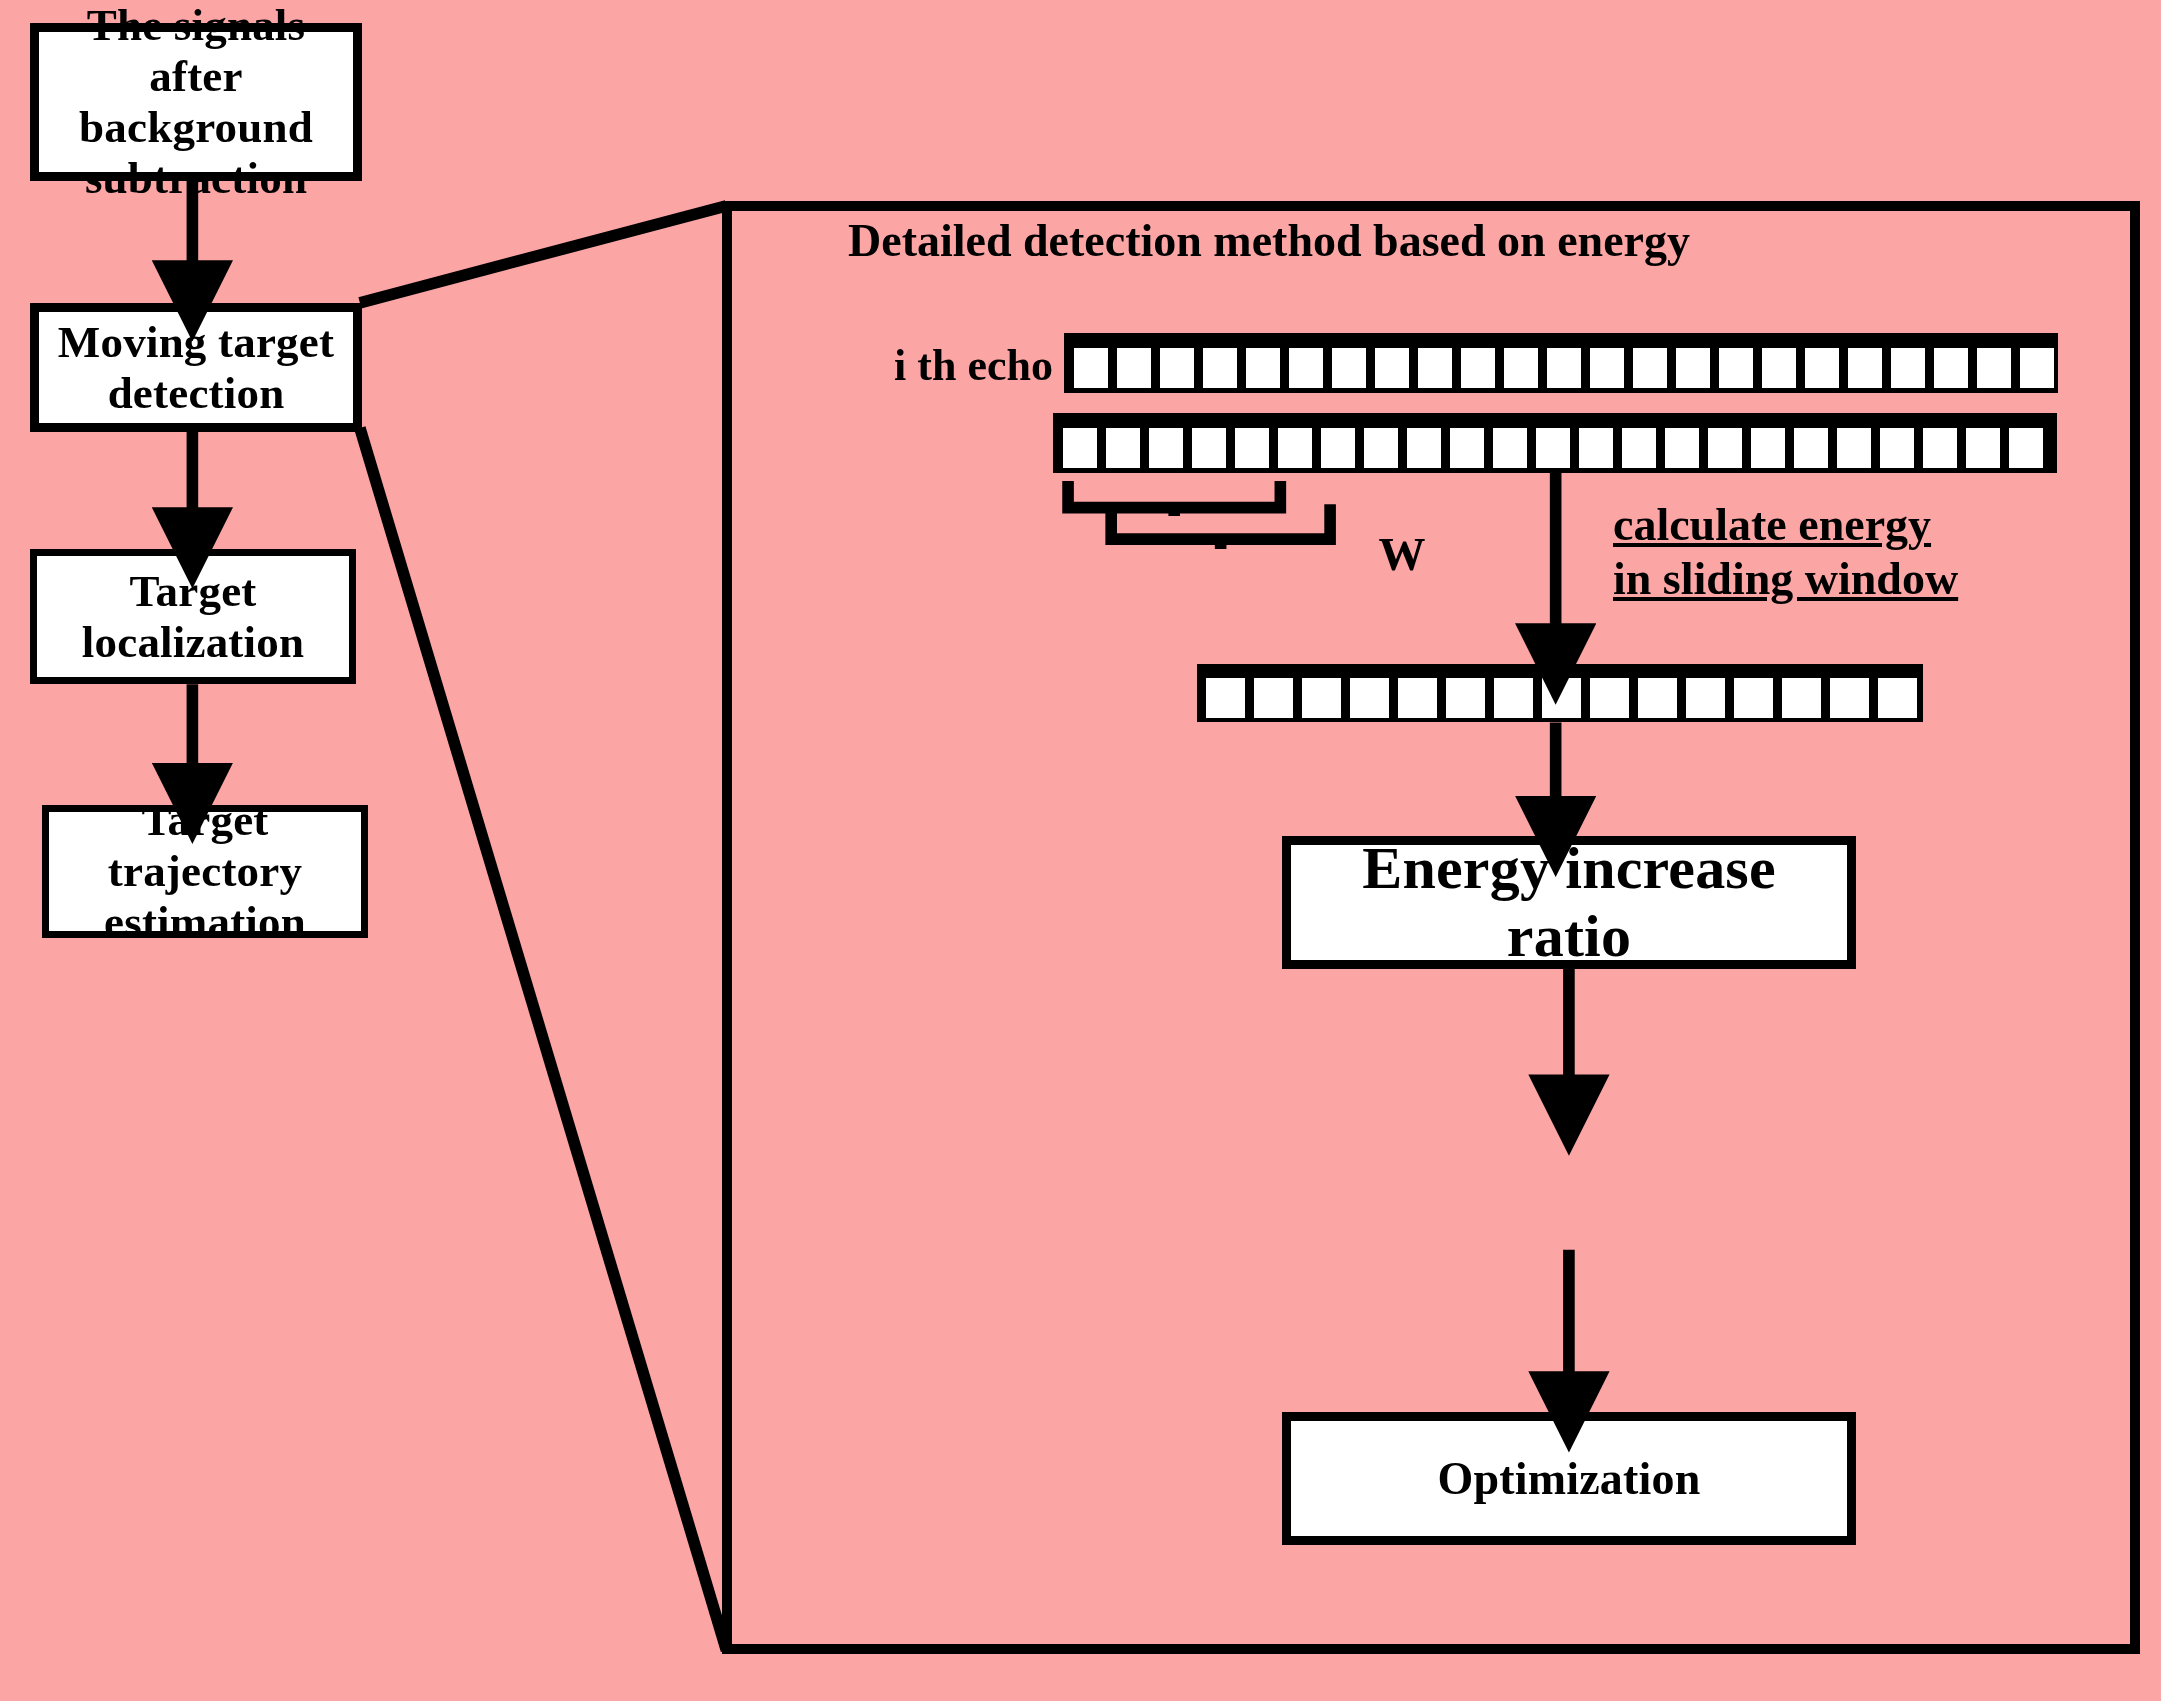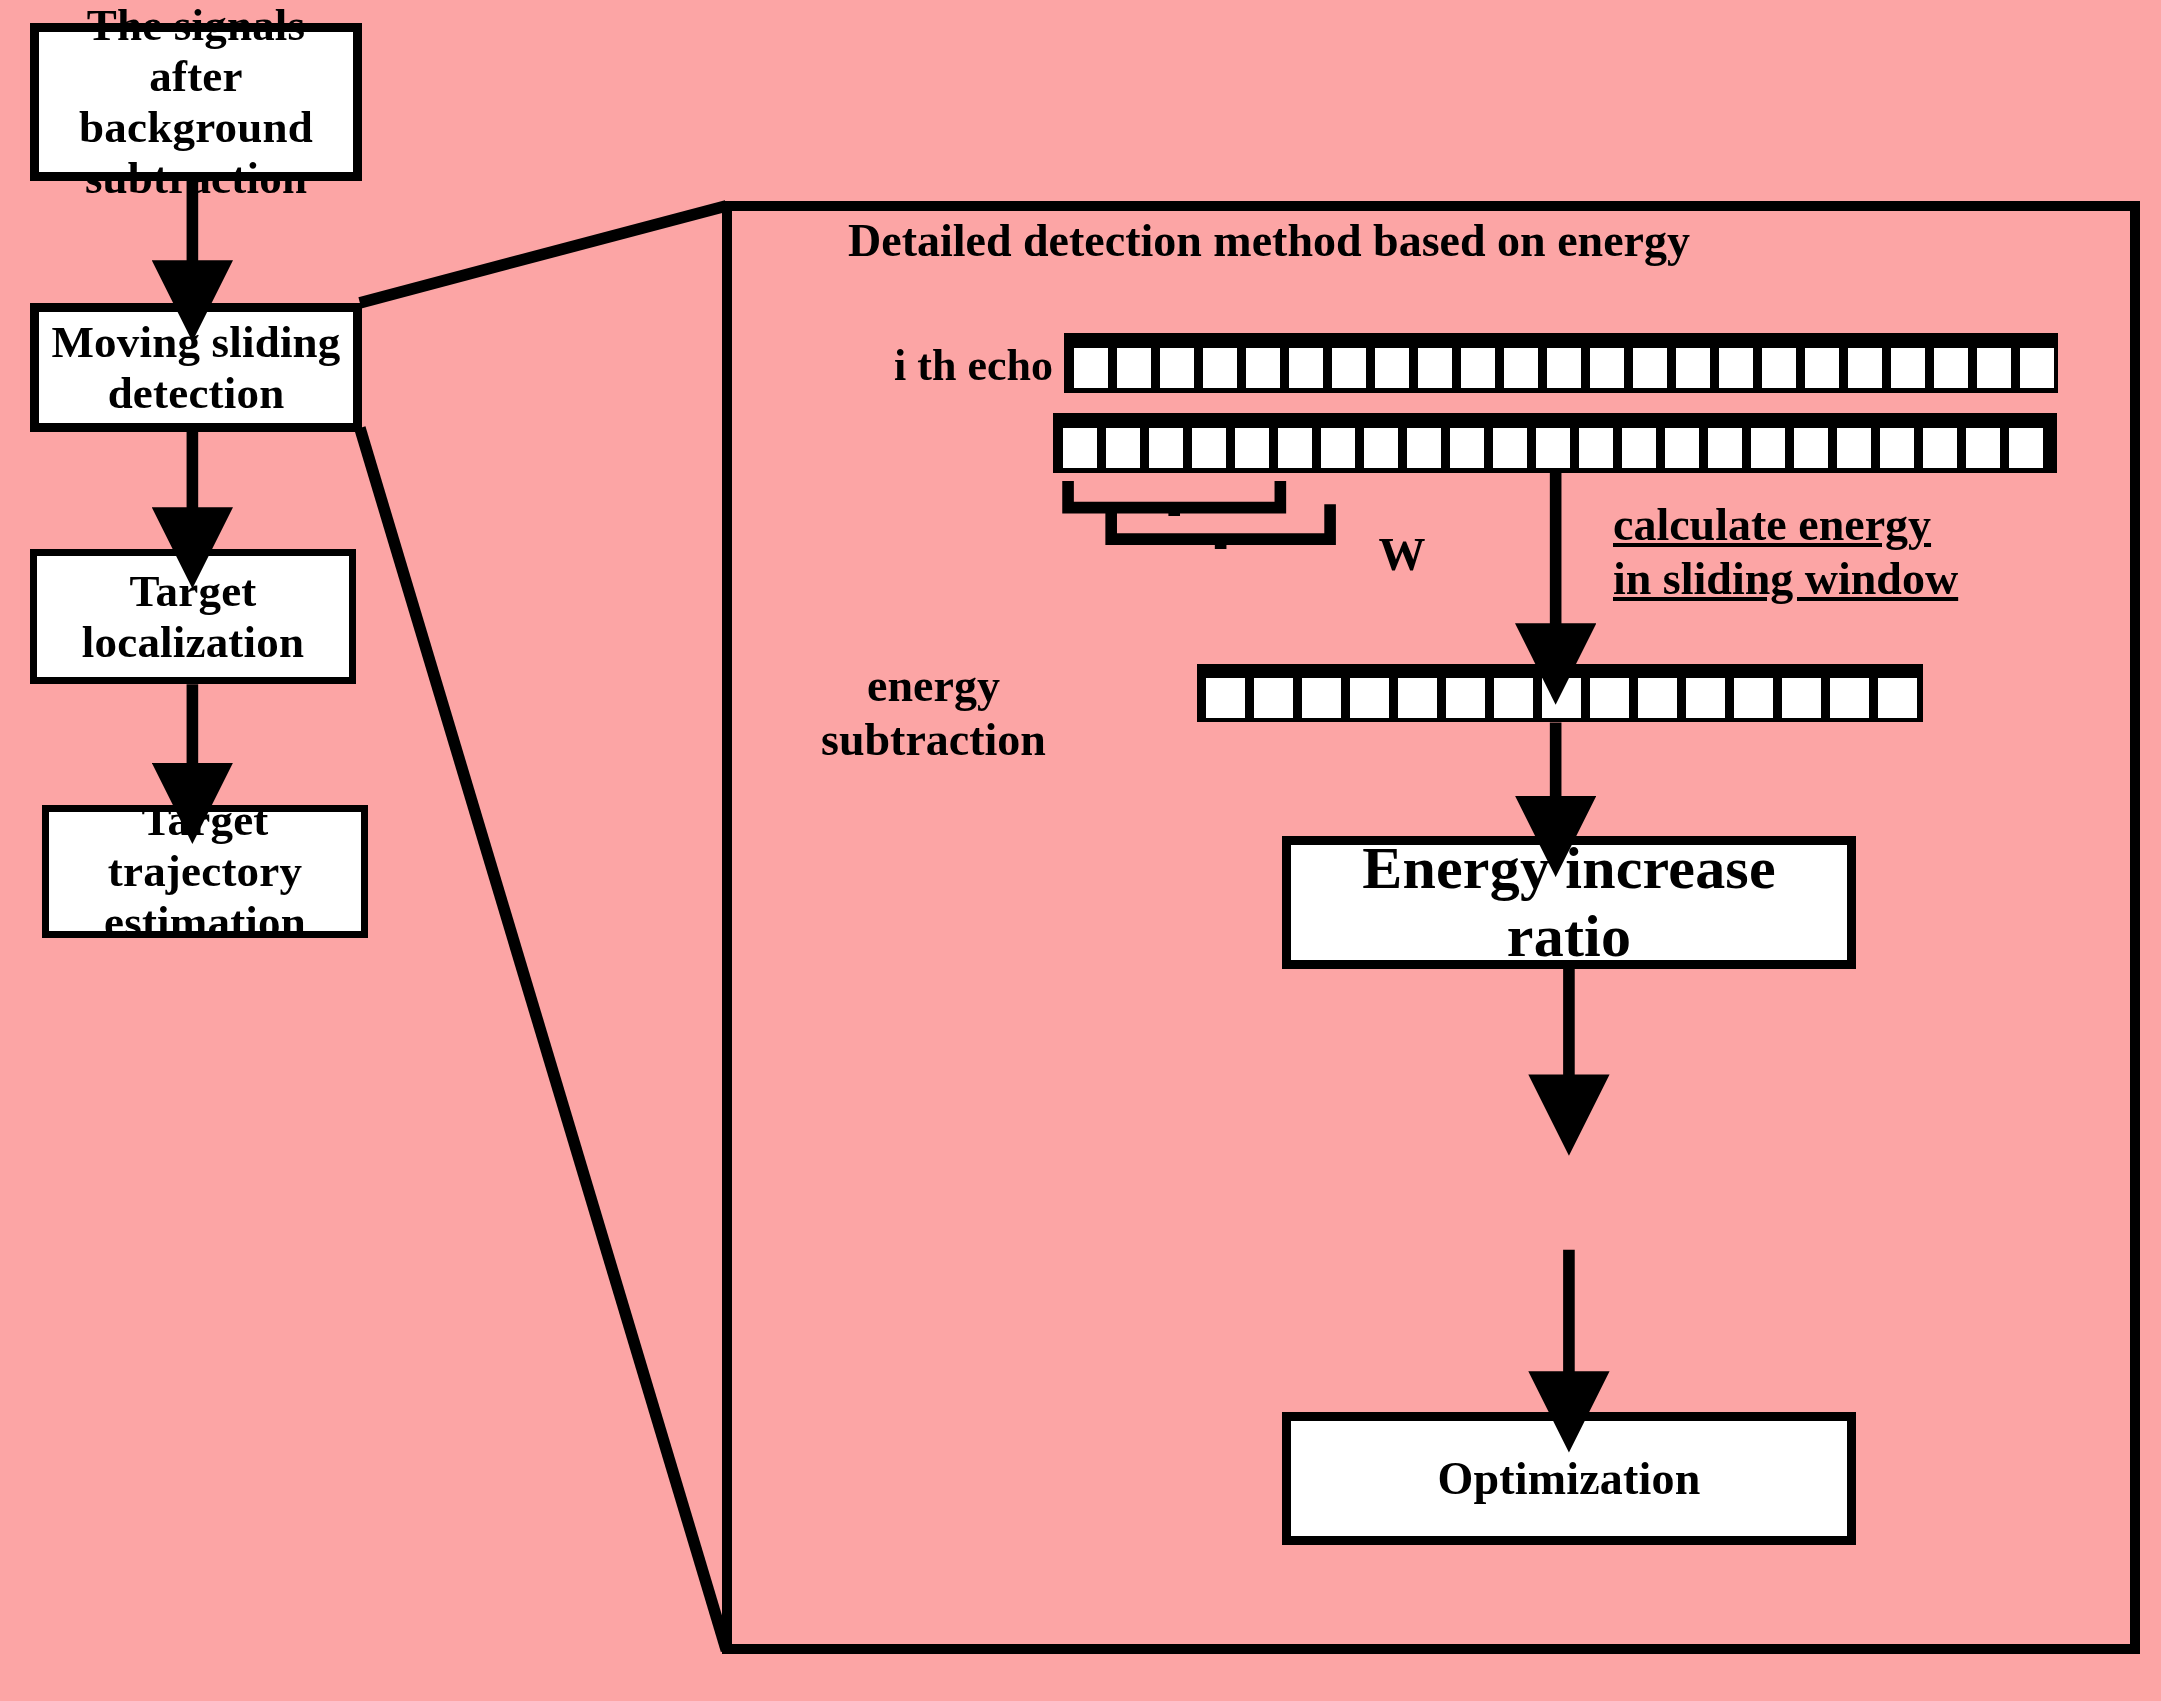--- a/index.html
+++ b/index.html
@@ -82,21 +82,21 @@
 </head>
 <body>
 
 <div id="stage">
 
   <div class="flow-box" style="left:30px; top:23px; width:332px; height:158px; font-size:45px; padding:0 13.3px;">
     <span>The signals after background subtraction</span>
   </div>
 
   <div class="flow-box" style="left:30px; top:303px; width:332px; height:129px; font-size:45px; padding:0 11.6px;">
-    <span>Moving sliding detection</span>
+    <span>Moving target detection</span>
   </div>
 
   <div class="flow-box thin" style="left:30px; top:549px; width:326px; height:135px; font-size:45px; padding:0 11.6px;">
     <span>Target localization</span>
   </div>
 
   <div class="flow-box thin" style="left:30px; top:805px; width:326px; height:133px; font-size:45px; padding:0 8.3px;margin-left:12px;">
     <span>Target trajectory estimation</span>
   </div>
 
@@ -175,22 +175,20 @@
       <div class="cell" style="width: 39px; height: 40px; margin-right: 9px;"></div>
       <div class="cell" style="width: 39px; height: 40px; margin-right: 9px;"></div>
       <div class="cell" style="width: 39px; height: 40px;"></div>
     </div>
 
   <div class="side-label" style="left:1352px; top:527px; width:100px; font-size:47px;">W</div>
 
   <div class="side-label left-align" style="left:1613px; top:498px; width:531px; font-size:46px;">calculate energy
 in sliding window</div>
 
-  <div class="side-label" style="left:755px; top:659px; width:357px; font-size:46px;">energy
-subtraction</div>
 
   <div class="flow-box" style="left:1282px; top:836px; width:574px; height:133px; font-size:60px; padding:0 12px;">
     <span>Energy increase ratio</span>
   </div>
 
 
   <div class="flow-box regular" style="left:1282px; top:1412px; width:574px; height:133px; font-size:46px; padding:0 16.6px;">
     <span>Optimization</span>
   </div>
 

